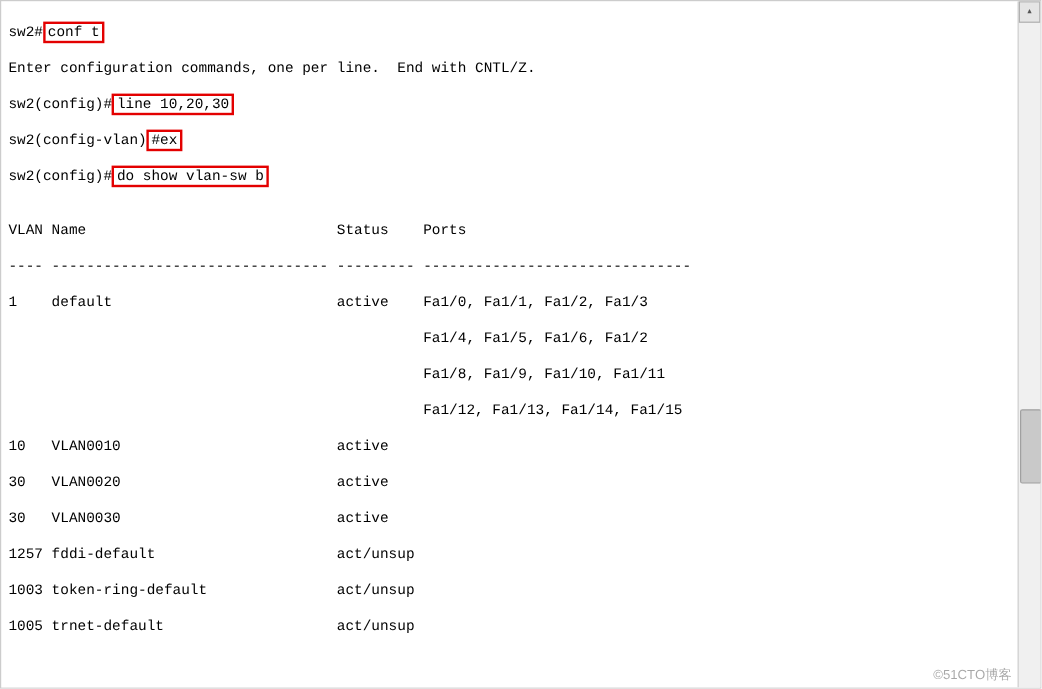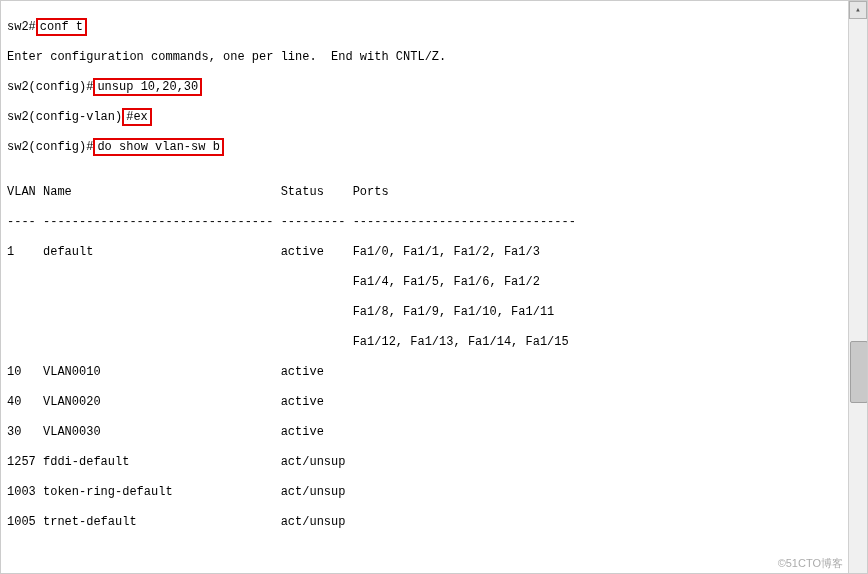--- a/index.html
+++ b/index.html
@@ -42,32 +42,32 @@
     font-family:Arial,Helvetica,sans-serif;
     font-size:11px;color:rgba(0,0,0,0.35);
   }
 </style>
 </head>
 <body>
 
 <div class="viewport">
 <span class="line"><span>sw2#</span><span class="box">conf t</span></span>
 <span class="line">Enter configuration commands, one per line.  End with CNTL/Z.</span>
-<span class="line"><span>sw2(config)#</span><span class="box">unsup 10,20,30</span></span>
+<span class="line"><span>sw2(config)#</span><span class="box">line 10,20,30</span></span>
 <span class="line"><span>sw2(config-vlan)</span><span class="box">#ex</span></span>
 <span class="line"><span>sw2(config)#</span><span class="box">do show vlan-sw b</span></span>
 <span class="line"></span>
 <span class="line">VLAN Name                             Status    Ports</span>
 <span class="line">---- -------------------------------- --------- -------------------------------</span>
 <span class="line">1    default                          active    Fa1/0, Fa1/1, Fa1/2, Fa1/3</span>
 <span class="line">                                                Fa1/4, Fa1/5, Fa1/6, Fa1/2</span>
 <span class="line">                                                Fa1/8, Fa1/9, Fa1/10, Fa1/11</span>
 <span class="line">                                                Fa1/12, Fa1/13, Fa1/14, Fa1/15</span>
 <span class="line">10   VLAN0010                         active</span>
-<span class="line">40   VLAN0020                         active</span>
+<span class="line">30   VLAN0020                         active</span>
 <span class="line">30   VLAN0030                         active</span>
 <span class="line">1257 fddi-default                     act/unsup</span>
 <span class="line">1003 token-ring-default               act/unsup</span>
 <span class="line">1005 trnet-default                    act/unsup</span>
 
 
 
 
 
 

